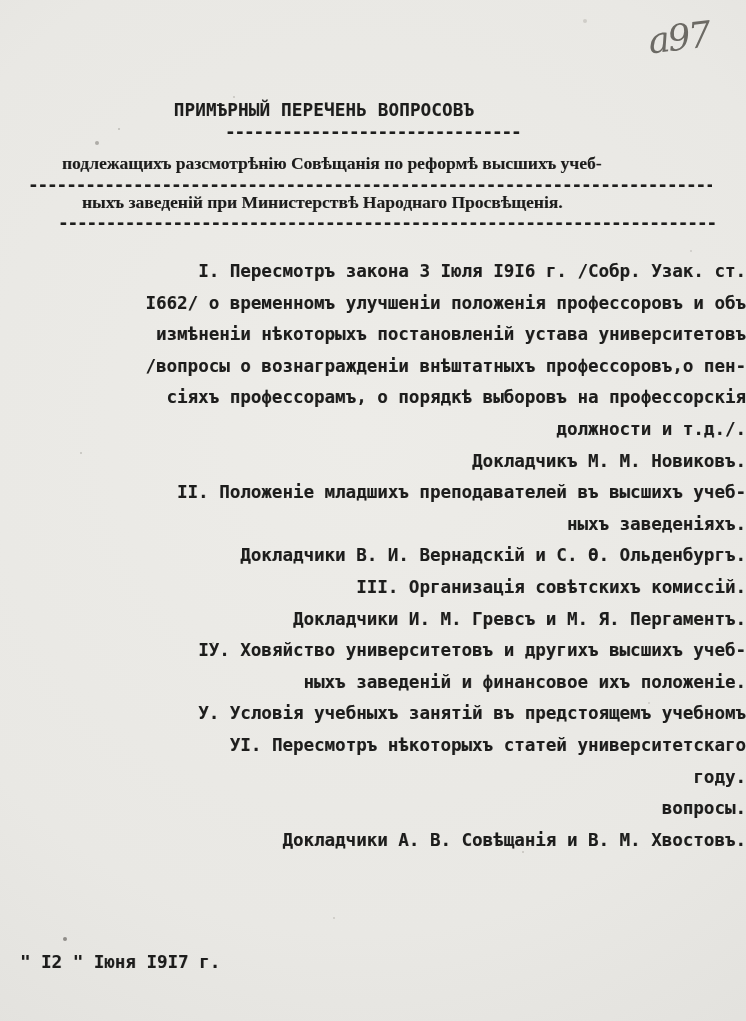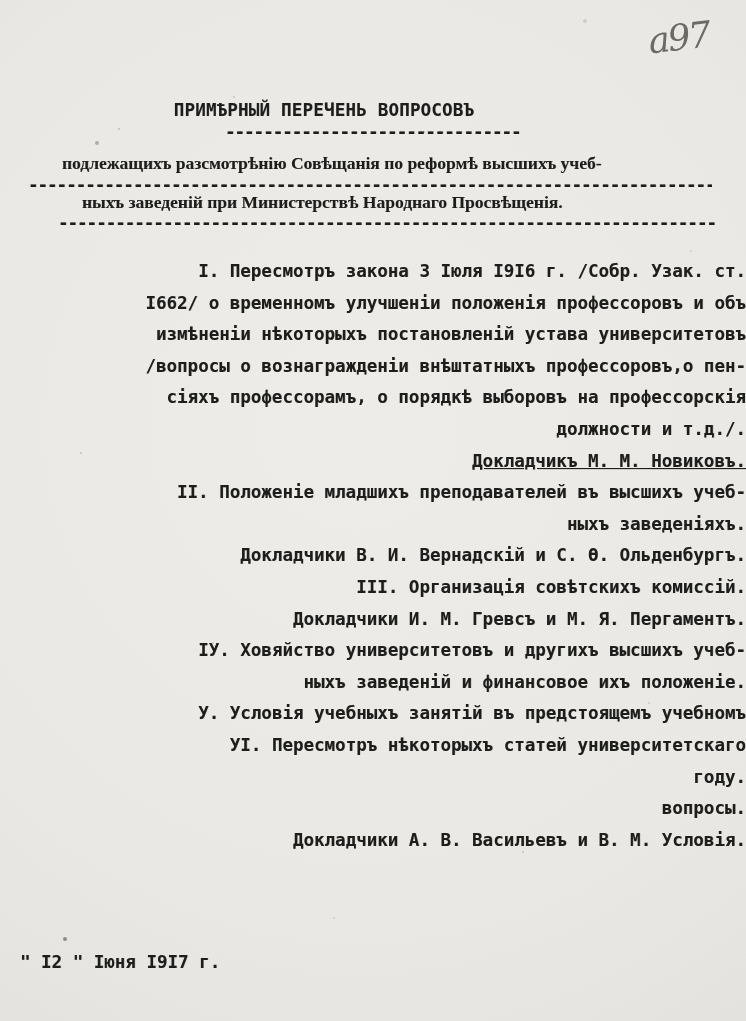--- a/index.html
+++ b/index.html
@@ -56,21 +56,21 @@
     position:absolute;left:62px;top:256px;width:684px;
     font-size:17.5px;
     text-align:right;
   }
   .line{
     height:31.6px;line-height:31.6px;white-space:nowrap;
     text-shadow:.4px .4px 0 rgba(25,25,25,.35);
   }
   .i-flush{padding-left:0;}
   .i-para{padding-left:42px;}
-  .i-deep{padding-left:122px;text-decoration:underline;}
+  .i-deep{padding-left:122px;}
   .date-line{
     position:absolute;left:20px;top:952px;font-size:17.5px;white-space:nowrap;
     text-shadow:.4px .4px 0 rgba(25,25,25,.35);
   }
 </style>
 </head>
 <body>
 
 <div class="page">
   <div class="speckles"></div>
@@ -98,17 +98,17 @@
       <div class="line i-flush">ныхъ заведеніяхъ.</div>
       <div class="line i-para">Докладчики В. И. Вернадскій и С. Ѳ. Ольденбургъ.</div>
       <div class="line i-para">III. Организація совѣтскихъ комиссій.</div>
       <div class="line i-para">Докладчики И. М. Гревсъ и М. Я. Пергаментъ.</div>
       <div class="line i-para">IУ. Ховяйство университетовъ и другихъ высшихъ учеб-</div>
       <div class="line i-flush">ныхъ заведеній и финансовое ихъ положеніе.</div>
       <div class="line i-para">У. Условія учебныхъ занятій въ предстоящемъ учебномъ</div>
       <div class="line i-para">УI. Пересмотръ нѣкоторыхъ статей университетскаго</div>
       <div class="line i-flush">году.</div>
       <div class="line i-flush">вопросы.</div>
-      <div class="line i-para">Докладчики А. В. Васильевъ и В. М. Условія.</div>
+      <div class="line i-para">Докладчики А. В. Совѣщанія и В. М. Хвостовъ.</div>
     </div>
 
   <div class="date-line">" I2 " Іюня I9I7 г.</div>
 </div>
 
 </body></html>

